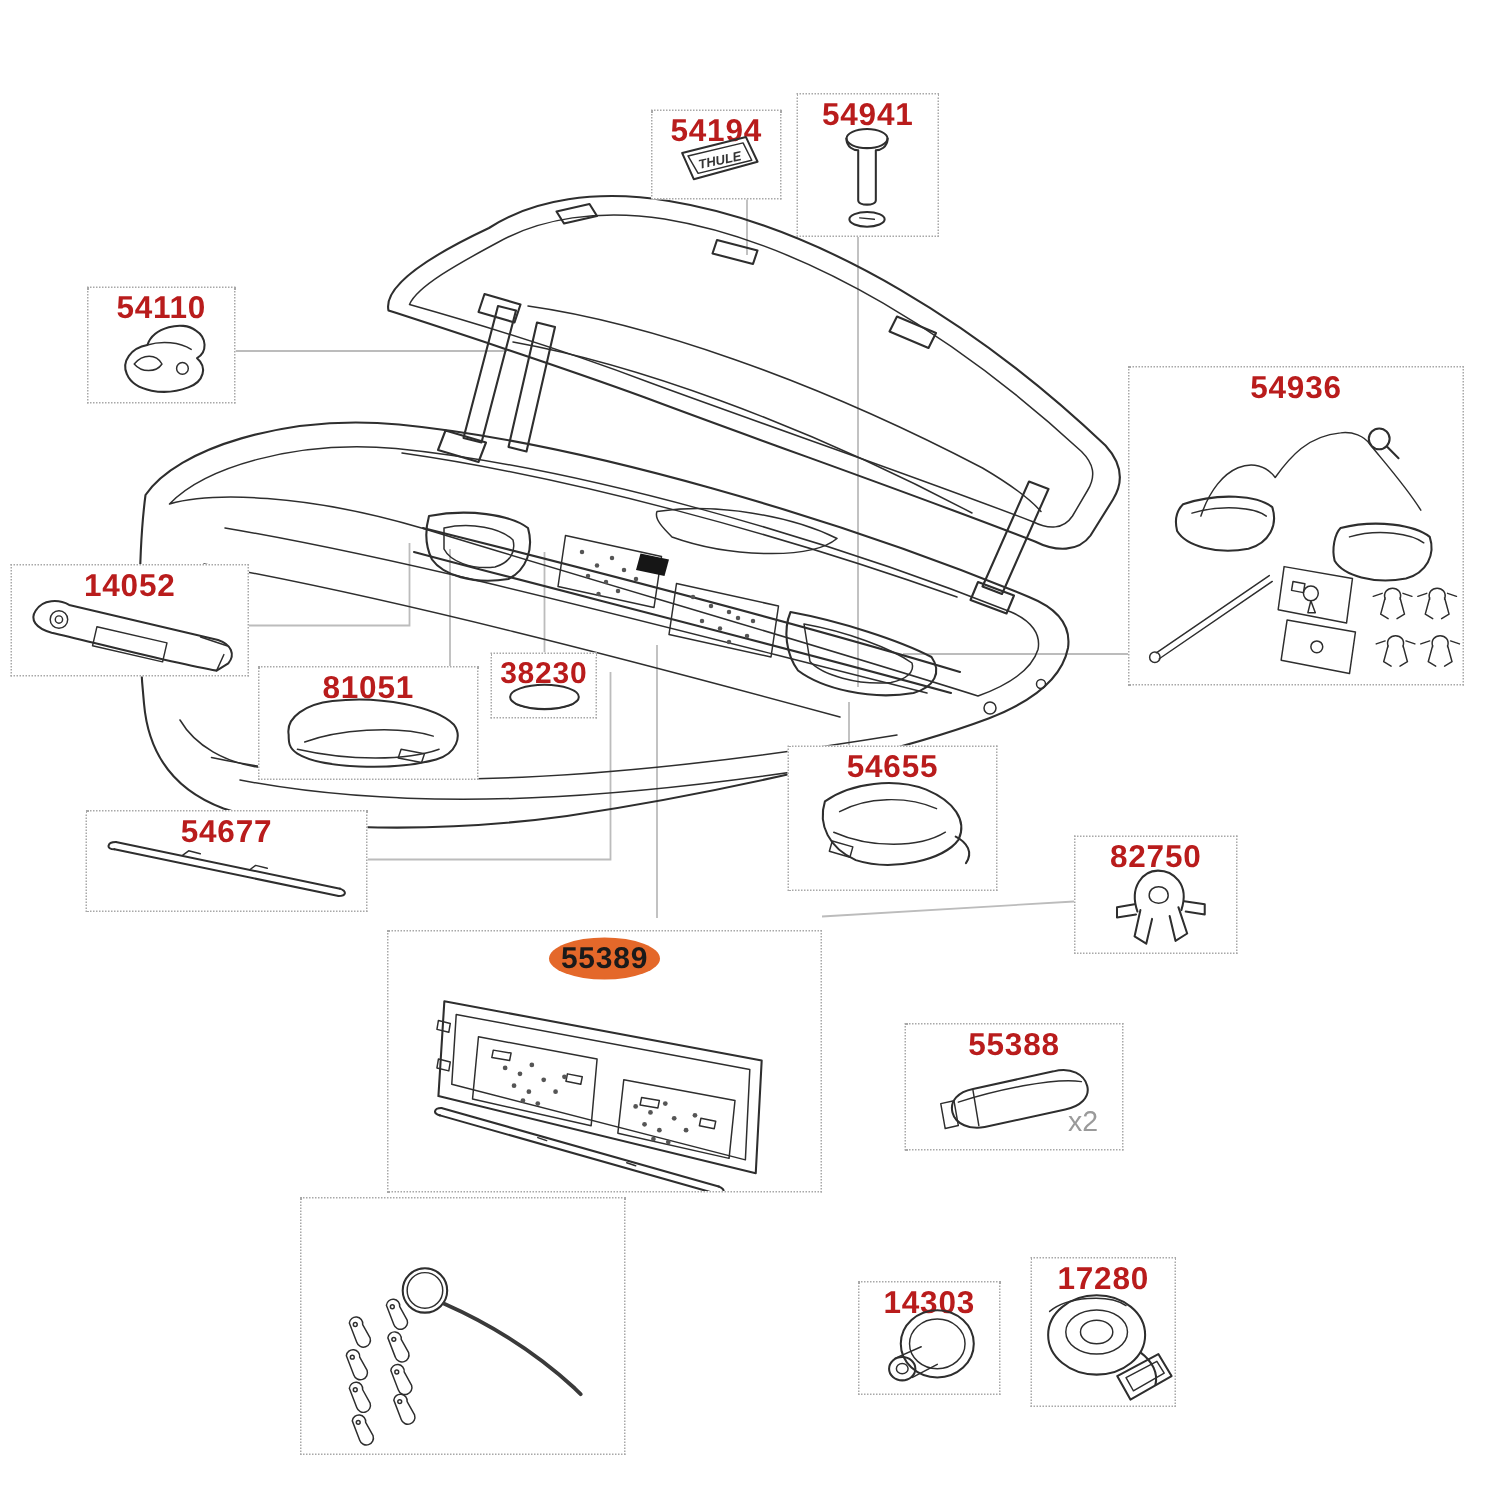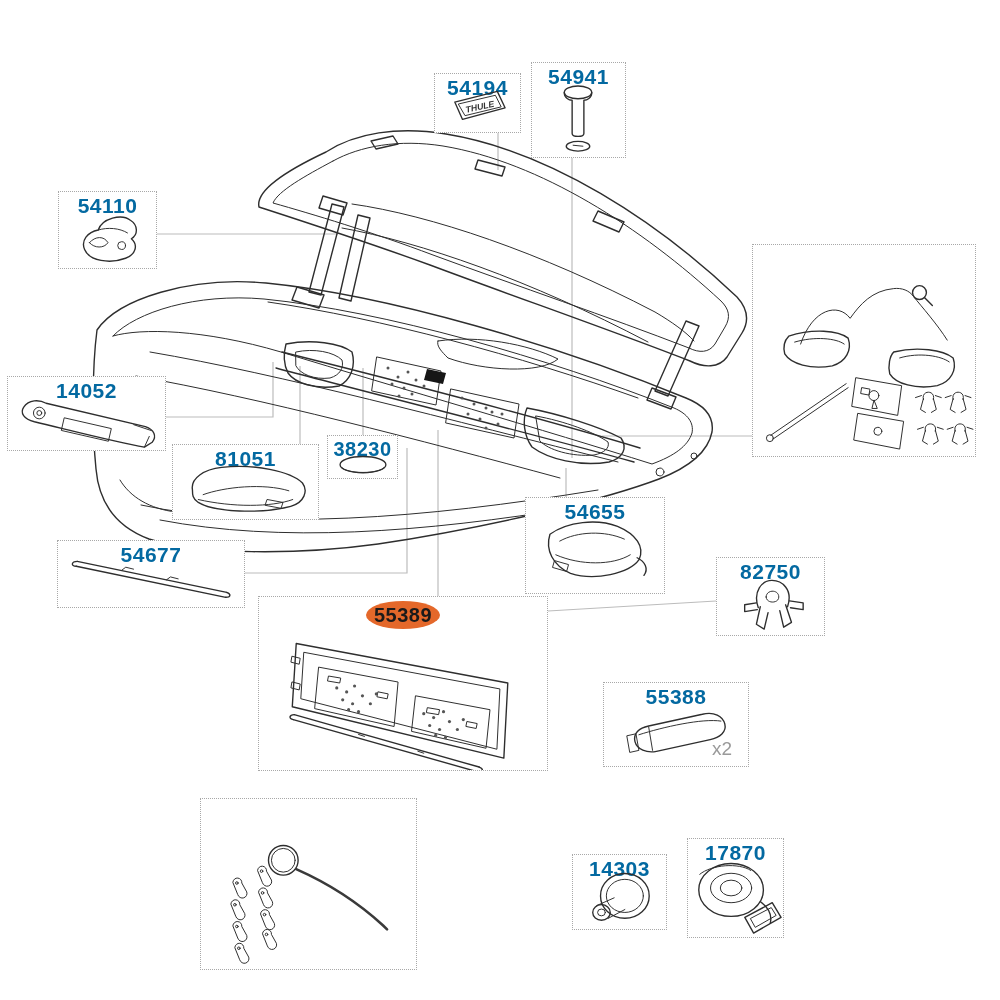--- a/index.html
+++ b/index.html
@@ -10,21 +10,21 @@
   }
   .scene-svg{position:absolute;left:0;top:0;width:1000px;height:1000px;}
   .part-box{
     position:absolute;
     border:1px dotted #a8a8a8;
     background:#ffffff;
     box-sizing:border-box;
   }
   .part-label{
     position:absolute;top:2px;left:0;right:0;
-    text-align:center;font-weight:bold;font-size:21px;color:#0369a1;
+    text-align:center;font-weight:bold;font-size:21px;color:#b91c1c;
     letter-spacing:.5px;line-height:1.1;
   }
   .part-label.small{font-size:20px;}
   .part-label.highlighted{
     top:4px;left:50%;right:auto;transform:translateX(-50%);
     width:74px;height:28px;line-height:28px;
     background:#e4682a;border-radius:50%;
     font-size:20px;color:#1a1a1a;
   }
   .part-svg{position:absolute;left:0;top:0;width:100%;height:100%;}
@@ -151,20 +151,21 @@
     <g class="lines" transform="translate(6,12)">
       <path d="M20,47 C16,38 23,29 34,27 C38,15 58,10 67,17 C75,22 75,32 68,36 C75,42 73,52 62,56 C46,62 25,59 20,47 Z"></path>
       <path class="thin" d="M25,40 C31,33 40,33 44,40 C40,46 30,46 25,40 Z"></path>
       <circle class="thin" cx="58" cy="43" r="4"></circle>
       <path class="thin" d="M34,27 C44,24 56,25 64,30"></path>
     </g>
   </svg>
 </div>
 
 <div class="part-box" style="left:752px;top:244px;width:224px;height:213px">
+  <div class="part-label">54936</div>
   <svg class="part-svg" viewBox="0 0 224 213">
     <g class="lines">
       <path class="thin" d="M48,100 C60,64 86,58 98,74 C108,60 120,46 142,44 C150,43 158,46 162,52 C170,62 186,80 196,96"></path>
       <circle cx="168" cy="48" r="7"></circle>
       <path d="M173,53 L181,61"></path>
       <path d="M36,92 C60,84 86,86 96,94 C100,106 94,118 80,122 C58,126 38,120 32,110 C30,102 32,96 36,92 Z"></path>
       <path class="thin" d="M42,98 C62,92 84,94 92,100"></path>
       <path d="M142,108 C166,102 192,106 202,114 C206,126 200,138 186,142 C164,146 144,140 138,130 C136,122 138,112 142,108 Z"></path>
       <path class="thin" d="M148,114 C168,108 190,112 198,118"></path>
       <path class="thin" d="M104,134 L150,142 L146,172 L100,163 Z"></path>
@@ -251,21 +252,21 @@
       <path d="M42,45 C36,28 46,17 56,17 C66,17 78,26 72,44"></path>
       <path class="thin" d="M50,34 C50,26 63,26 63,34 C63,41 50,41 50,34 Z"></path>
       <path d="M44,44 L40,62 L48,67 L52,50"></path>
       <path d="M70,42 L76,60 L68,65 L64,48"></path>
       <path d="M40,40 L28,42 L28,49 L41,47"></path>
       <path d="M74,38 L88,40 L88,47 L75,45"></path>
     </g>
   </svg>
 </div>
 
-<div class="part-box" style="left:258px;top:596px;width:290px;height:175px">
+<div class="part-box" style="left:258px;top:620px;width:290px;height:175px">
   <div class="part-label highlighted">55389</div>
   <svg class="part-svg" viewBox="0 0 290 175">
     <g class="lines">
       <path d="M37,47 L251,87 L247,163 L33,111 Z"></path>
       <path class="thin" d="M45,56 L243,93 L240,154 L42,103 Z"></path>
       <path class="thin" d="M60,71 L140,86 L136,131 L56,113 Z"></path>
       <path class="thin" d="M158,100 L233,114 L229,153 L154,136 Z"></path>
       <path class="thin" d="M70,80 l12,2 l-1,5 l-12,-2 Z M120,96 l10,2 l-1,5 l-10,-2 Z M170,112 l12,2 l-1,5 l-12,-2 Z M210,126 l10,2 l-1,5 l-10,-2 Z"></path>
       <path class="thin" d="M33,60 l8,2 l-1,6 l-8,-2 Z M33,86 l8,2 l-1,6 l-8,-2 Z"></path>
       <path d="M35,119 L222,172 M34,124 L221,177"></path>
@@ -361,21 +362,21 @@
       <ellipse cx="53" cy="38" rx="25" ry="23"></ellipse>
       <ellipse class="thin" cx="53" cy="38" rx="19" ry="17"></ellipse>
       <ellipse cx="29" cy="55" rx="9" ry="8"></ellipse>
       <path class="thin" d="M24,48 L42,40 M36,61 L53,52"></path>
       <ellipse class="thin" cx="29" cy="55" rx="4" ry="3.5"></ellipse>
     </g>
   </svg>
 </div>
 
 <div class="part-box" style="left:687px;top:838px;width:97px;height:100px">
-  <div class="part-label">17870</div>
+  <div class="part-label">17280</div>
   <svg class="part-svg" viewBox="0 0 97 100">
     <g class="lines" transform="translate(0,6)">
       <ellipse cx="44" cy="46" rx="33" ry="27"></ellipse>
       <ellipse class="thin" cx="44" cy="44" rx="21" ry="15"></ellipse>
       <ellipse class="thin" cx="44" cy="44" rx="11" ry="8"></ellipse>
       <path d="M74,58 C82,64 86,72 84,80"></path>
       <path d="M58,74 L86,59 L95,74 L67,90 Z"></path>
       <path class="thin" d="M64,75 L85,64 L90,72 L69,84 Z"></path>
       <path class="thin" d="M12,30 C24,20 52,18 64,26"></path>
     </g>

